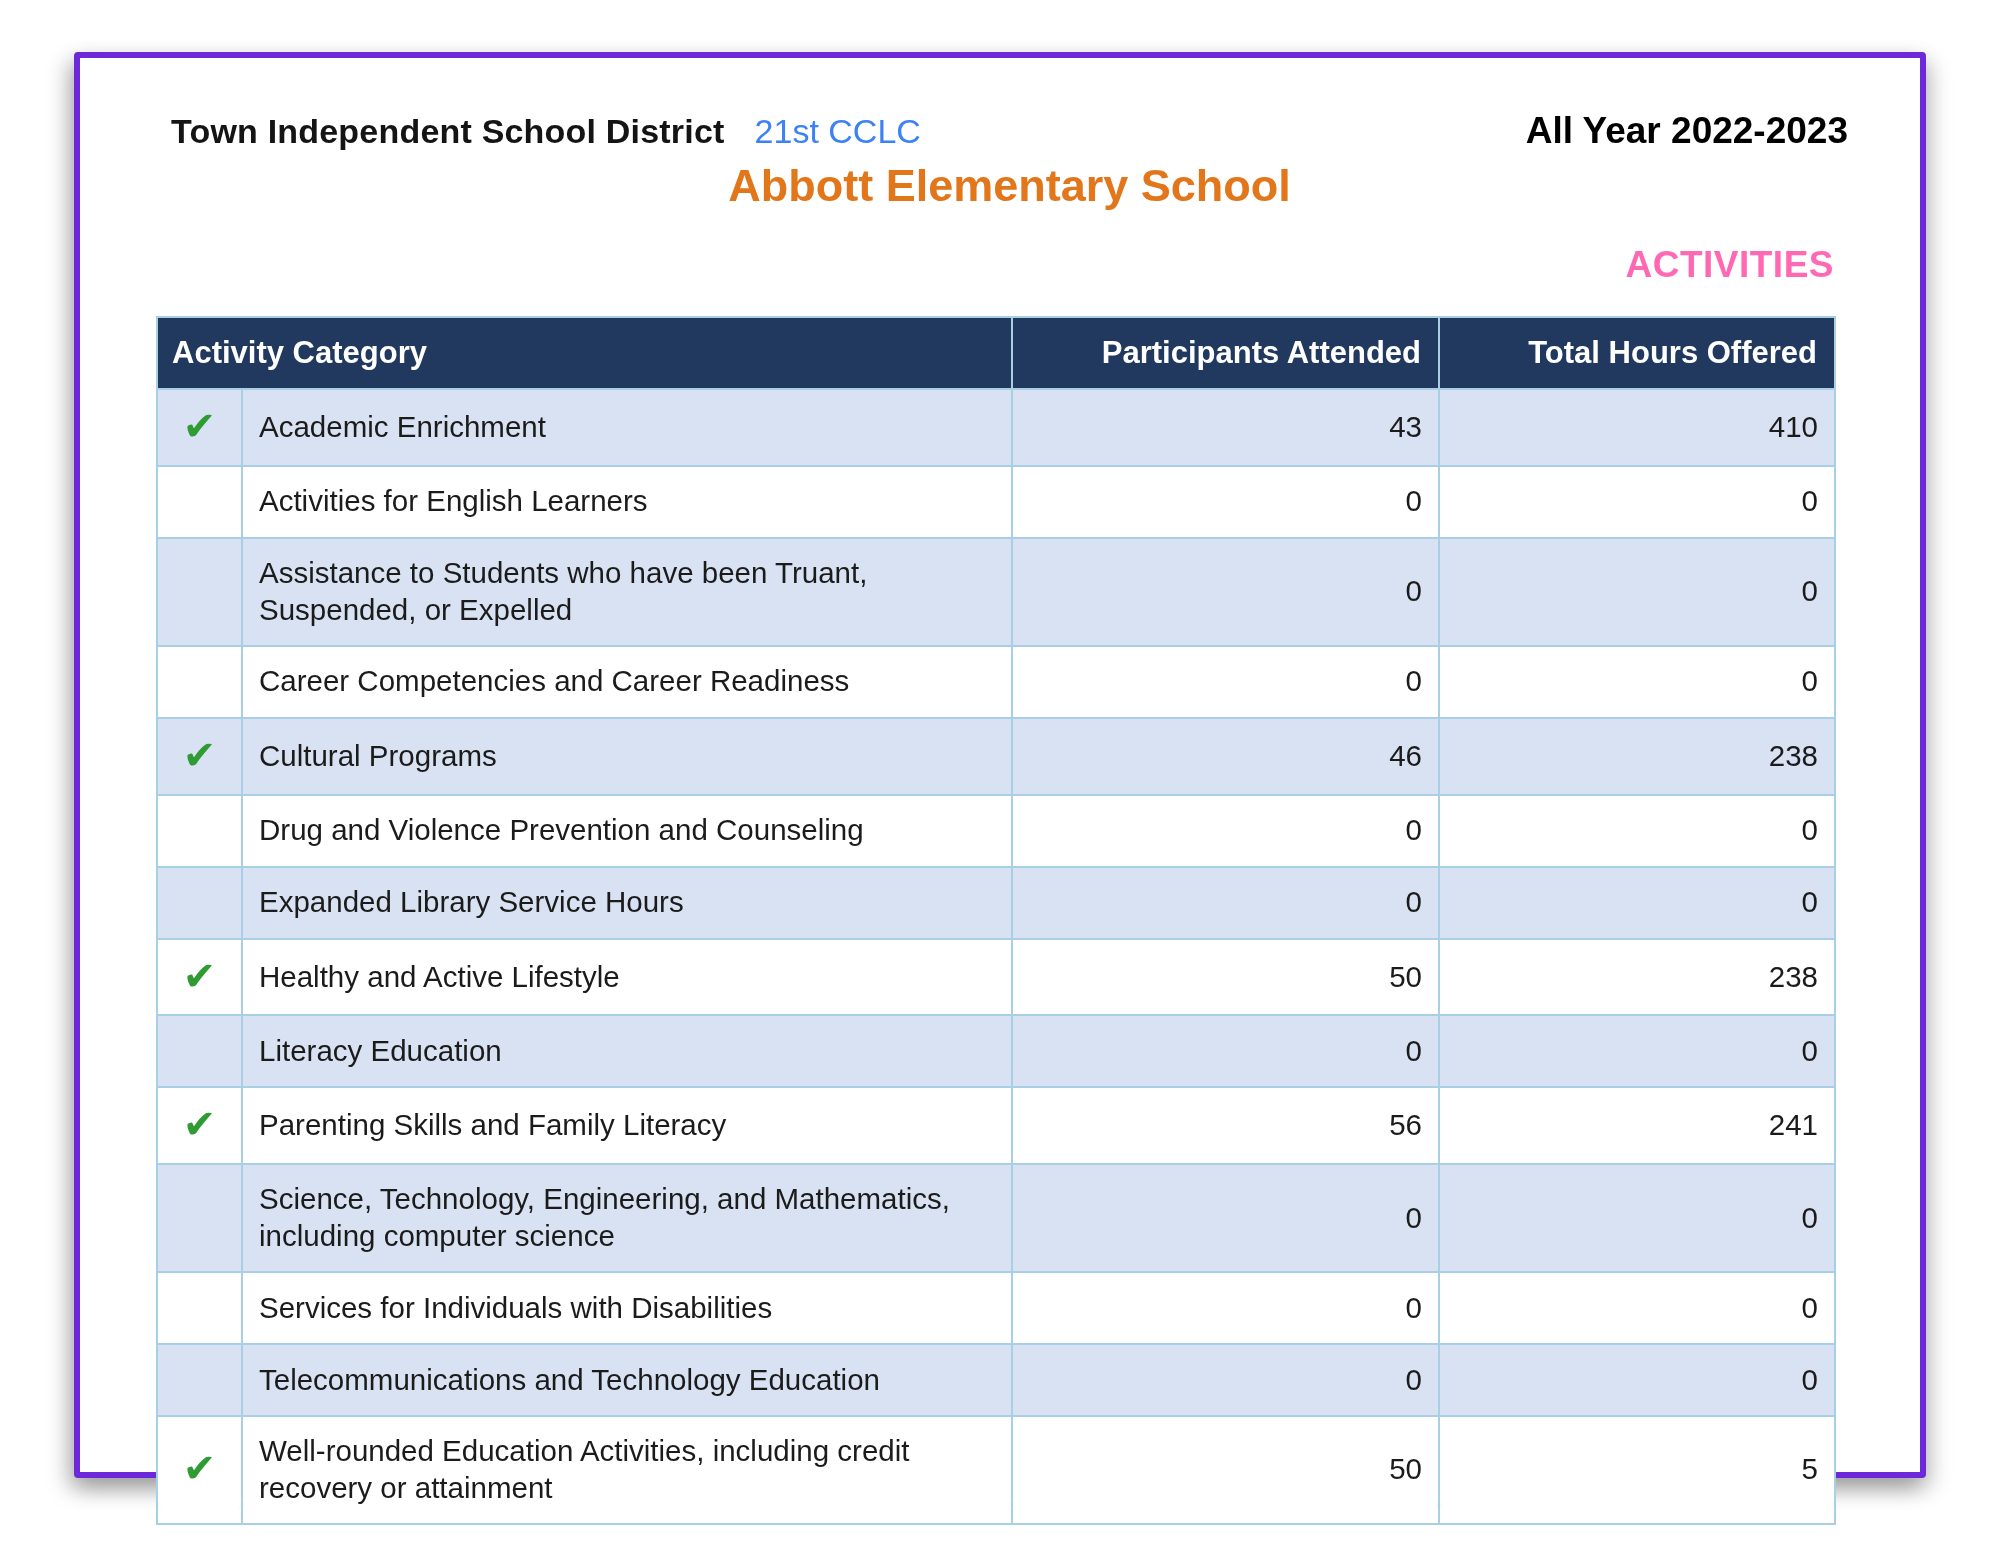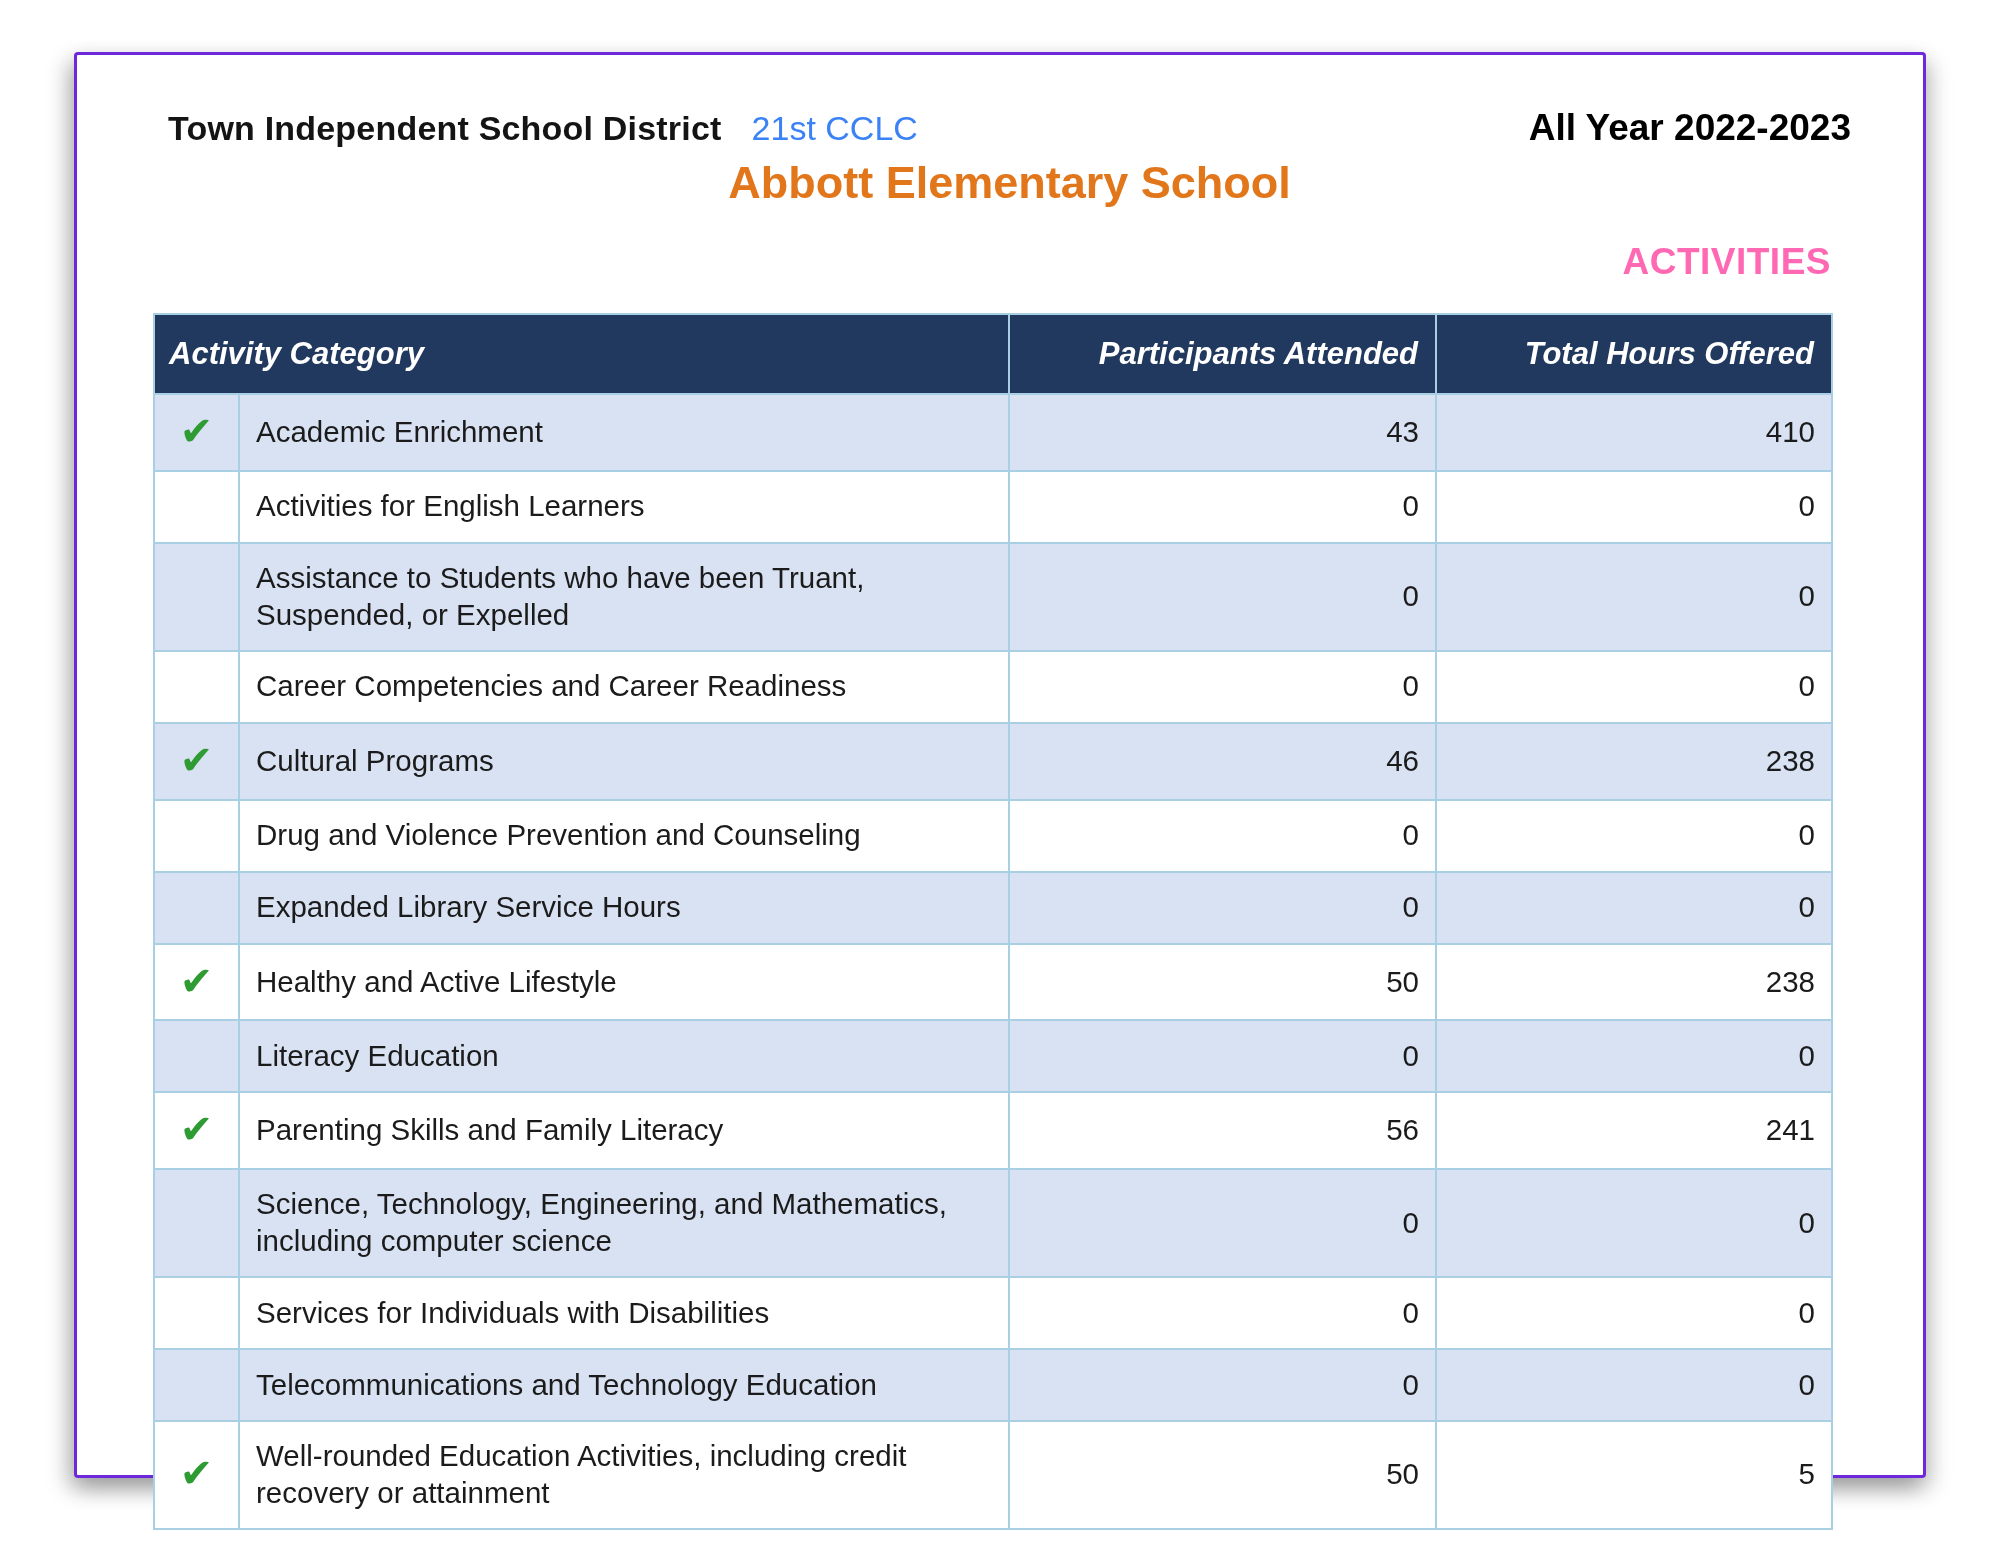--- a/index.html
+++ b/index.html
@@ -7,21 +7,21 @@
     width: 2000px; height: 1544px;
     background: #ffffff;
     font-family: "Liberation Sans", "DejaVu Sans", sans-serif;
     overflow: hidden;
   }
   .card {
     position: absolute;
     left: 74px; top: 52px;
     width: 1852px; height: 1426px;
     background: #ffffff;
-    border: 3px solid #6d28d9;
+    border: 6px solid #6d28d9;
     border-radius: 4px;
     box-shadow: -6px 10px 22px rgba(0,0,0,0.28), 6px 10px 22px rgba(0,0,0,0.18);
   }
   .hdr {
     position: absolute;
     left: 91px; top: 52px; right: 72px;
   }
   .hdr-line1 {
     display: flex;
     align-items: baseline;
@@ -53,25 +53,24 @@
     position: absolute;
     left: 76px; top: 258px;
     width: 1678px;
     border-collapse: collapse;
     table-layout: fixed;
   }
   table.activities th {
     background: #21395e;
     color: #ffffff;
     font-size: 31px; font-weight: bold;
-    height: 80px;
+    height: 72px;
     vertical-align: middle;
     border: 2px solid #a9cfe5;
     border-bottom: 2px solid #a9cfe5;
-    font-style: italic;
   }
   th.h-cat { text-align: left; padding-left: 14px; }
   th.h-num { text-align: right; padding-right: 17px; }
   table.activities td {
     border: 2px solid #a9cfe5;
     font-size: 29.5px;
     color: #1b1b1b;
     vertical-align: middle;
     padding: 16px 16px;
     line-height: 1.25;

